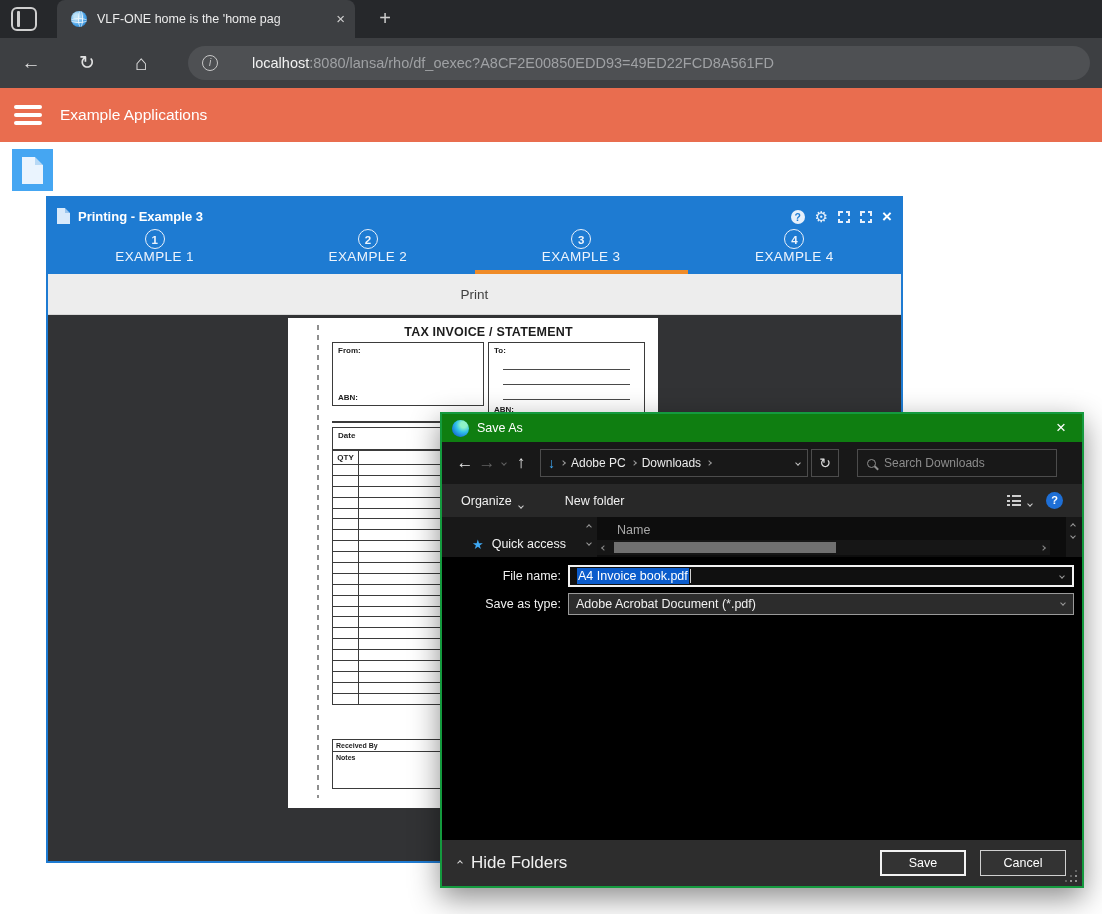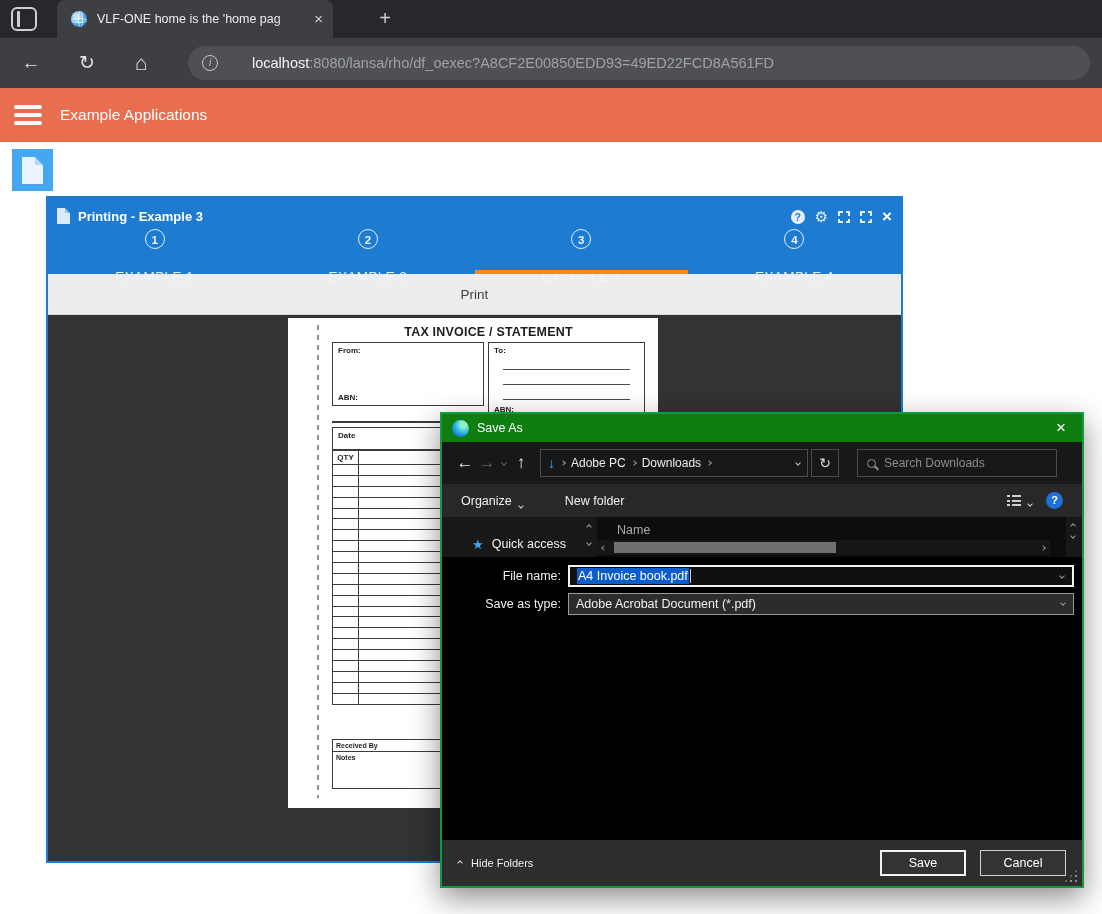--- a/index.html
+++ b/index.html
@@ -11,21 +11,21 @@
   .chev-xs{width:4px;height:4px;border-width:1.5px;}
   .chev-d{transform:rotate(45deg);} .chev-u{transform:rotate(-135deg);}
   .chev-r{transform:rotate(-45deg);} .chev-l{transform:rotate(135deg);}
   .mag{display:inline-block;width:9px;height:9px;border:1.6px solid #8f8f8f;border-radius:50%;position:relative;}
   .mag::after{content:'';position:absolute;width:5px;height:1.8px;background:#8f8f8f;transform:rotate(45deg);right:-4px;bottom:-2px;}
 
   
   .tabstrip{position:absolute;left:0;top:0;width:1102px;height:38px;background:#26282b;}
   .tabsbtn{position:absolute;left:11px;top:7px;width:26px;height:24px;border:2px solid #cfcfcf;border-radius:6px;}
   .tabsbtn::after{content:'';position:absolute;left:4px;top:2px;bottom:2px;width:2.5px;background:#cfcfcf;border-radius:1px;}
-  .btab{position:absolute;left:57px;top:0;width:276px;height:38px;background:#3d3f42;border-radius:8px 8px 0 0;}
+  .btab{position:absolute;left:57px;top:0;width:298px;height:38px;background:#3d3f42;border-radius:8px 8px 0 0;}
   .globe{position:absolute;left:14px;top:11px;width:16px;height:16px;border-radius:50%;background:radial-gradient(circle at 35% 35%, #bfe3f7 0 18%, #4aa3e8 55%, #1b6db8 100%);}
   .globe::before{content:'';position:absolute;left:6.5px;top:0;width:3px;height:16px;border-left:1px solid #e8f4fc;border-right:1px solid #e8f4fc;border-radius:50%;}
   .globe::after{content:'';position:absolute;top:6.5px;left:0;height:3px;width:16px;border-top:1px solid #e8f4fc;border-bottom:1px solid #e8f4fc;border-radius:50%;}
   .btab-title{position:absolute;left:40px;top:0;width:218px;height:38px;line-height:38px;font-size:12.5px;color:#ececec;white-space:nowrap;overflow:hidden;
     -webkit-mask-image:linear-gradient(90deg,#000 82%,transparent 98%);mask-image:linear-gradient(90deg,#000 82%,transparent 98%);}
   .btab-close{position:absolute;right:10px;top:0;height:38px;line-height:37px;font-size:15px;color:#d0d0d0;}
   .newtab{position:absolute;left:372px;top:0;height:38px;line-height:36px;font-size:20px;color:#cfcfcf;width:26px;text-align:center;font-weight:300;}
 
   .navbar{position:absolute;left:0;top:38px;width:1102px;height:50px;background:#3d3f42;}
   .nav-ic{position:absolute;top:0;height:50px;line-height:50px;font-size:19px;color:#e2e2e2;text-align:center;width:26px;}
@@ -55,21 +55,21 @@
   .qic{width:14px;height:14px;border-radius:50%;background:#e6f0fb;color:#1e7bd2;font-size:10.5px;font-weight:bold;text-align:center;line-height:14px;}
   .gearic{color:#e6f0fb;font-size:15px;line-height:14px;}
   .vf{width:12px;height:12px;border:2px solid #e6f0fb;position:relative;}
   .vf::before{content:'';position:absolute;left:-3px;right:-3px;top:2.5px;bottom:2.5px;background:#1e7bd2;}
   .vf::after{content:'';position:absolute;top:-3px;bottom:-3px;left:2.5px;right:2.5px;background:#1e7bd2;}
   .xic{color:#fff;font-size:17px;line-height:14px;font-weight:bold;}
 
   .pwin-tabs{height:50px;background:#1e7bd2;display:flex;position:relative;}
   .ptab{flex:1;display:flex;flex-direction:column;align-items:center;padding-top:5px;cursor:default;}
   .pnum{width:20px;height:20px;border:1.5px solid #e9f1fb;border-radius:50%;color:#eef4fc;font-size:11.5px;font-weight:bold;text-align:center;line-height:20px;}
-  .plabel{margin-top:20px;font-size:13.5px;color:#eef4fc;letter-spacing:.4px;}
+  .plabel{margin-top:0;font-size:13.5px;color:#eef4fc;letter-spacing:.4px;}
   .punder{position:absolute;bottom:0;height:4px;background:#ef8b28;width:25%;}
 
   .printbar{height:41px;background:#ededed;border-bottom:1px solid #d8d8d8;display:flex;align-items:center;justify-content:center;font-size:13.5px;color:#414141;}
   .preview{height:546px;background:#323335;position:relative;}
 
   
   .page{position:absolute;left:240px;top:3px;width:370px;height:490px;background:#fff;color:#1c1c1c;}
   .inv-cut{position:absolute;left:29px;top:7px;bottom:10px;width:2px;background:repeating-linear-gradient(180deg,#8f8f8f 0 5px,transparent 5px 10px);}
   .inv-title{position:absolute;left:44px;top:7px;width:313px;text-align:center;font-weight:bold;font-size:12.5px;letter-spacing:.2px;}
   .ibox{position:absolute;border:1.5px solid #3b3b3b;}
@@ -134,21 +134,21 @@
   .flabel{width:126px;text-align:right;padding-right:7px;color:#f0f0f0;font-size:12.5px;flex:none;}
   .fcombo{width:506px;height:22px;position:relative;display:flex;align-items:center;padding:0 7px;font-size:12.5px;flex:none;}
   .fcombo .chev-d{position:absolute;right:8px;top:7px;color:#9a9a9a;}
   .combo-file{border:2px solid #f2f2f2;background:#101010;}
   .combo-file .sel{background:#0b5ccc;color:#fff;padding:1px 1px;}
   .caret{display:inline-block;width:1px;height:14px;background:#cfcfcf;margin-left:1px;}
   .combo-type{border:1px solid #9a9a9a;background:#2c2c2c;color:#f0f0f0;}
 
   .dlg-spacer{flex:1;}
   .dlg-bottom{height:46px;background:#2d2d2d;display:flex;align-items:center;padding:0 16px;position:relative;flex:none;}
-  .hidef{display:flex;align-items:center;gap:9px;color:#f0f0f0;font-size:11px;}
+  .hidef{display:flex;align-items:center;gap:9px;color:#f0f0f0;font-size:17px;}
   .hidef .chev-u{color:#d8d8d8;}
   .btn{width:86px;height:26px;background:#333;color:#fff;font-size:12.5px;display:flex;align-items:center;justify-content:center;font-family:"Liberation Sans",sans-serif;}
   .btn-save{margin-left:auto;border:2px solid #f2f2f2;}
   .btn-cancel{margin-left:14px;border:1px solid #cfcfcf;}
   .grip{position:absolute;right:5px;bottom:4px;width:2px;height:2px;background:#8f8f8f;box-shadow:-5px 0 #8f8f8f,0 -5px #8f8f8f,-10px 0 #5f5f5f,0 -10px #5f5f5f,-5px -5px #5f5f5f;}
 </style>
 </head>
 <body>
 
 <div class="tabstrip">

